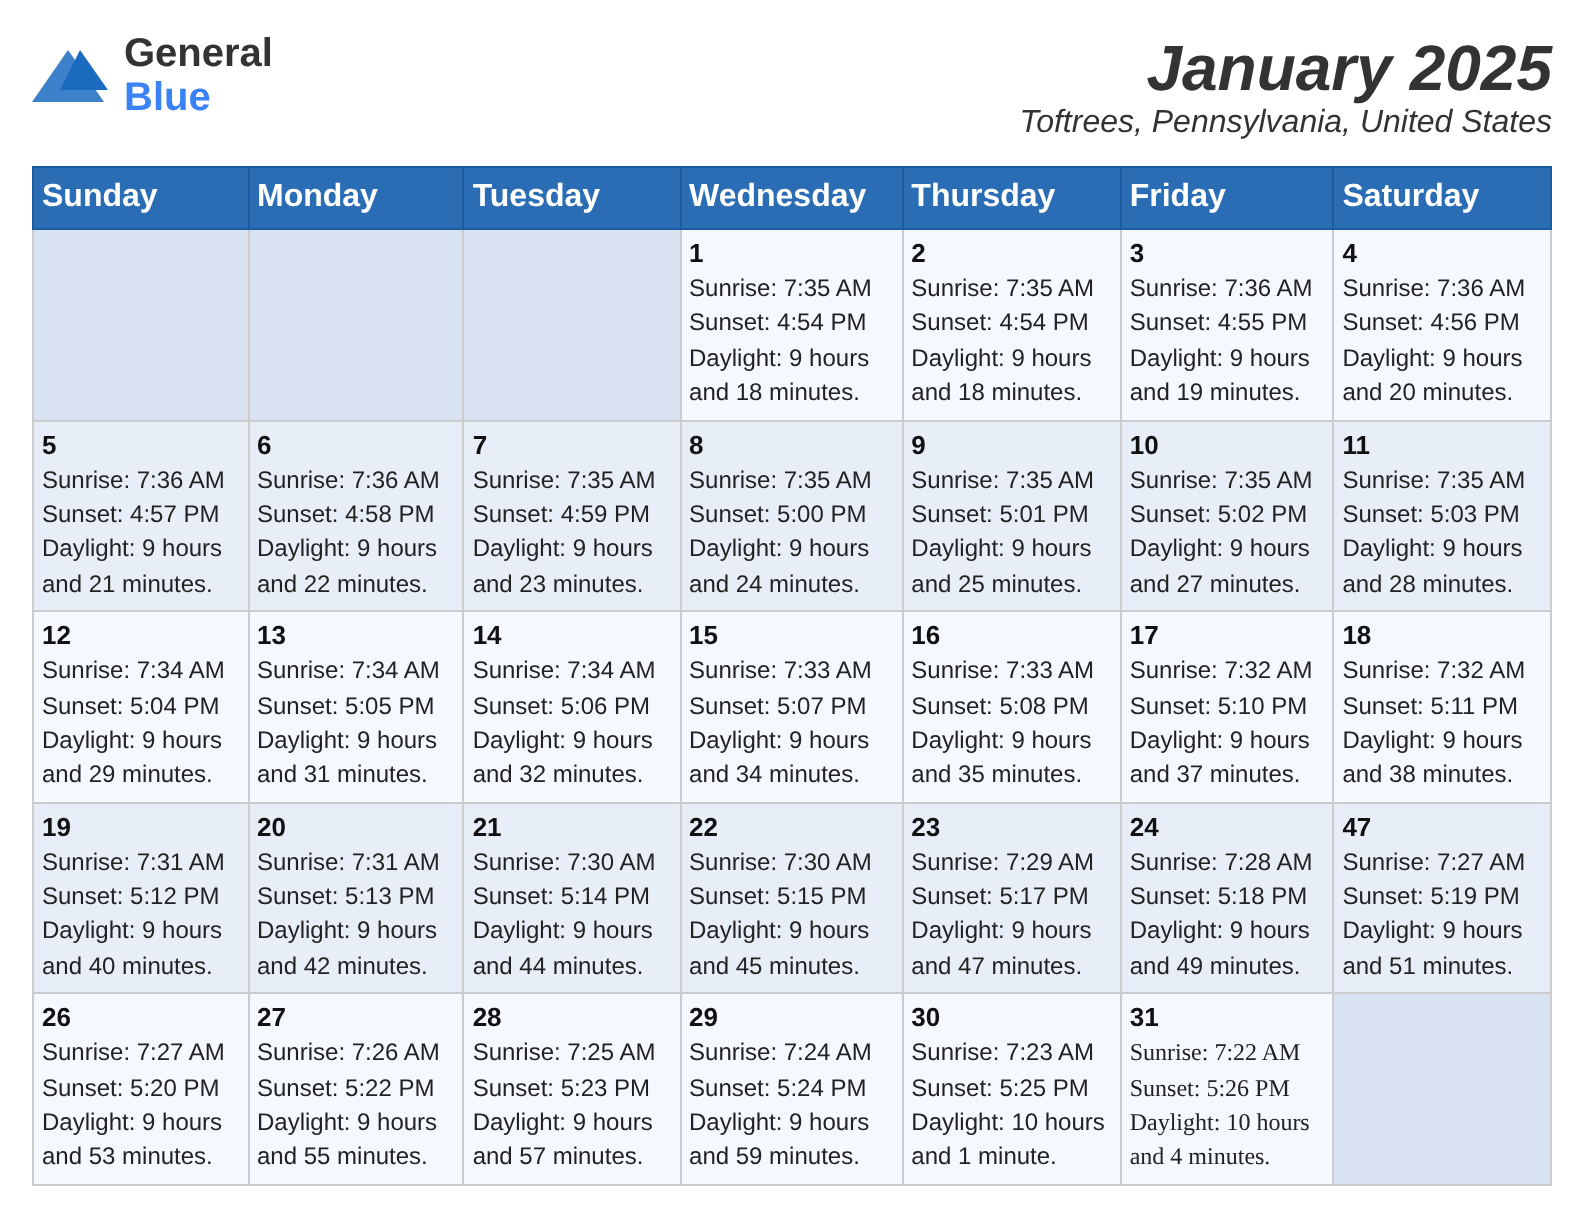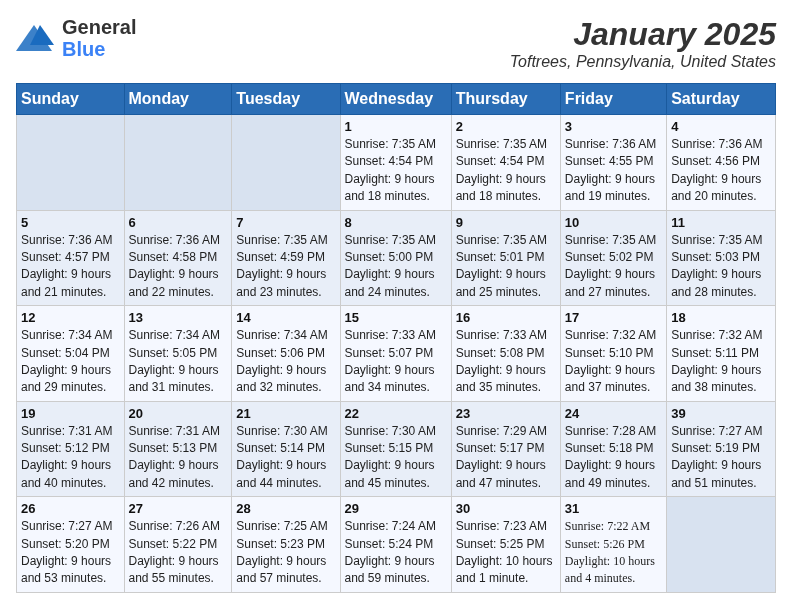--- a/index.html
+++ b/index.html
@@ -292,21 +292,21 @@
 and 47 minutes.</div>
         </td>
         <td>
           <span class="day-num">24</span>
           <div class="day-info" style="white-space: pre-line;">Sunrise: 7:28 AM
 Sunset: 5:18 PM
 Daylight: 9 hours
 and 49 minutes.</div>
         </td>
         <td>
-          <span class="day-num">39</span>
+          <span class="day-num">47</span>
           <div class="day-info" style="white-space: pre-line;">Sunrise: 7:27 AM
 Sunset: 5:19 PM
 Daylight: 9 hours
 and 51 minutes.</div>
         </td>
       </tr>
       <tr>
         <td>
           <span class="day-num">26</span>
           <div class="day-info" style="white-space: pre-line;">Sunrise: 7:27 AM

